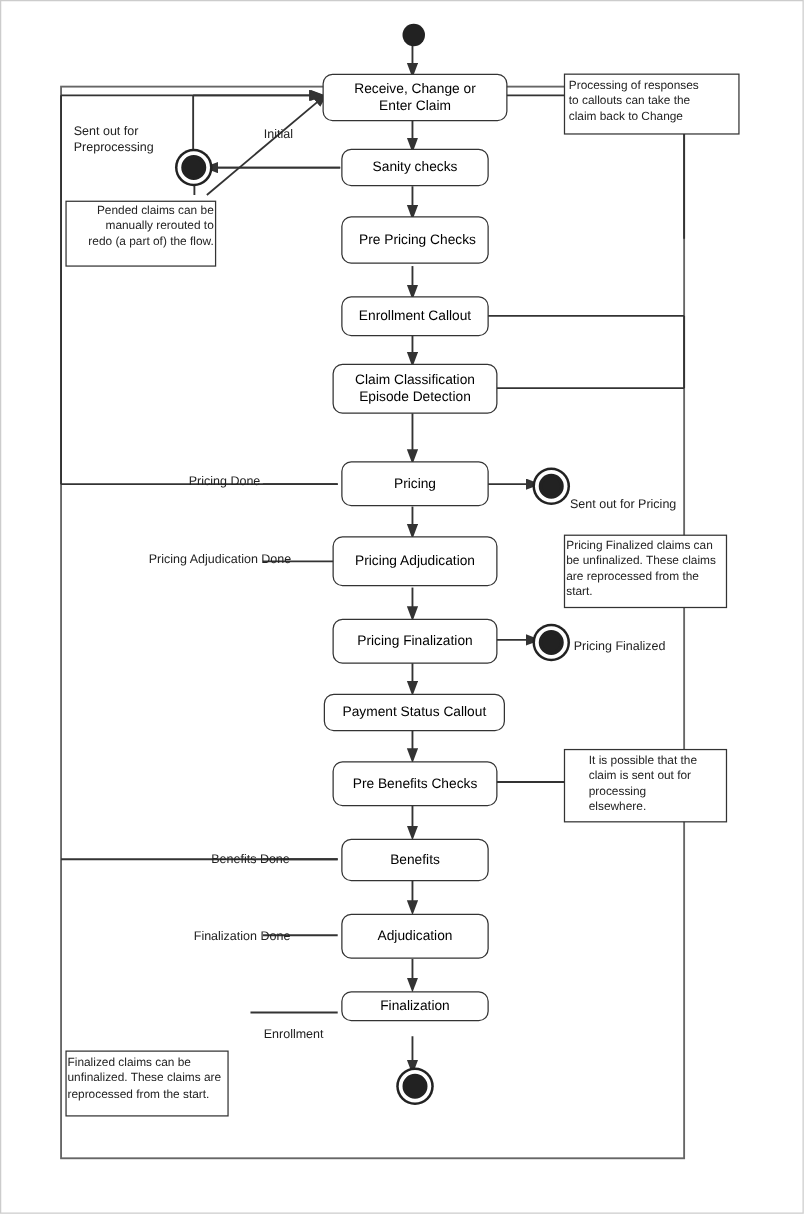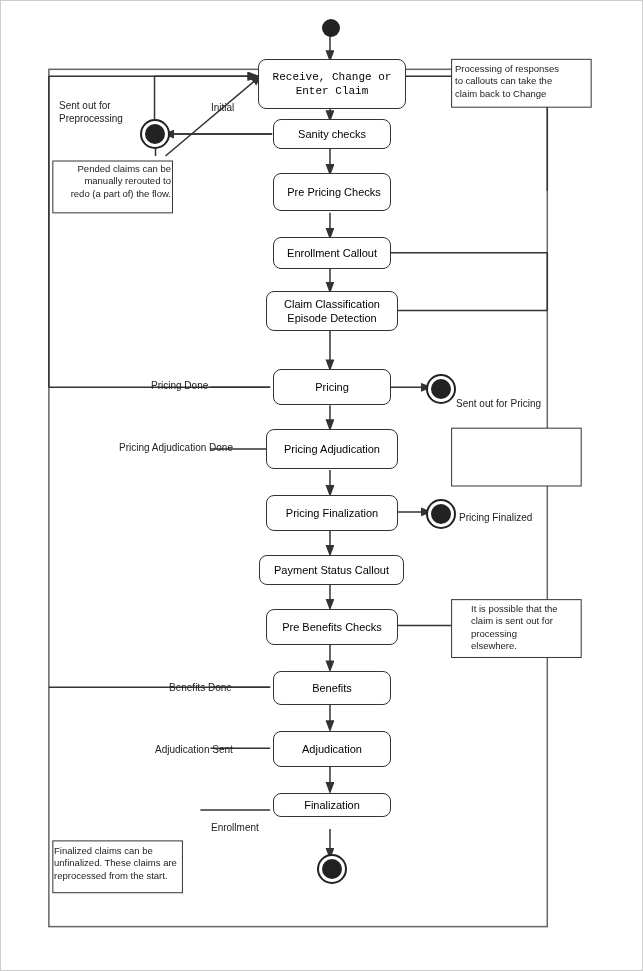--- a/index.html
+++ b/index.html
@@ -153,21 +153,21 @@
 
     <rect x="452" y="600" width="130" height="58" fill="white" stroke="#333" stroke-width="1"></rect>
 
     <rect x="52" y="160" width="120" height="52" fill="white" stroke="#333" stroke-width="1"></rect>
 
     <rect x="52" y="842" width="130" height="52" fill="white" stroke="#333" stroke-width="1"></rect>
   </svg>
 
   <div class="circle-filled" style="left:321px; top:18px;"></div>
 
-  <div class="node-box" style="left:257px; top:58px; width:148px; height:50px;font-family:Liberation Mono, monospace;">
+  <div class="node-box" style="left:257px; top:58px; width:148px; height:38px;">
     <span>Receive, Change or<br>Enter Claim</span>
   </div>
 
   <div class="node-box" style="left:272px; top:118px; width:118px; height:30px;">
     <span>Sanity checks</span>
   </div>
 
   <div class="node-box" style="left:272px; top:172px; width:118px; height:38px;padding-left:10px;">
     <span>Pre Pricing Checks</span>
   </div>
@@ -227,26 +227,27 @@
   <div class="annotation" style="left:54px; top:162px; width:116px; font-size:9.5px;text-align:right;">Pended claims can be<br>manually rerouted to<br>redo (a part of) the flow.</div>
 
   <div class="annotation" style="left:454px; top:62px; width:134px; font-size:9.5px;">Processing of responses<br>to callouts can take the<br>claim back to Change</div>
 
   <div class="annotation" style="left:150px; top:378px;">Pricing Done</div>
 
   <div class="annotation" style="left:455px; top:396px;">Sent out for Pricing</div>
 
   <div class="annotation" style="left:118px; top:440px; width:120px;">Pricing Adjudication Done</div>
 
+  <div class="annotation" style="left:452px; top:430px; width:134px; font-size:9.5px;">Pricing Finalized claims can<br>be unfinalized. These claims<br>are reprocessed from the<br>start.</div>
 
   <div class="annotation" style="left:458px; top:510px;">Pricing Finalized</div>
 
   <div class="annotation" style="left:454px; top:602px; width:130px; font-size:9.5px;margin-left:16px;">It is possible that the<br>claim is sent out for<br>processing<br>elsewhere.</div>
 
   <div class="annotation" style="left:168px; top:680px;">Benefits Done</div>
 
-  <div class="annotation" style="left:154px; top:742px;">Adjudication Sent</div>
+  <div class="annotation" style="left:154px; top:742px;">Finalization Done</div>
 
   <div class="annotation" style="left:53px; top:844px; width:130px; font-size:9.5px;">Finalized claims can be<br>unfinalized. These claims are<br>reprocessed from the start.</div>
 
   <div class="annotation" style="left:210px; top:820px;">Enrollment</div>
 
 </div>
 
 </body></html>

